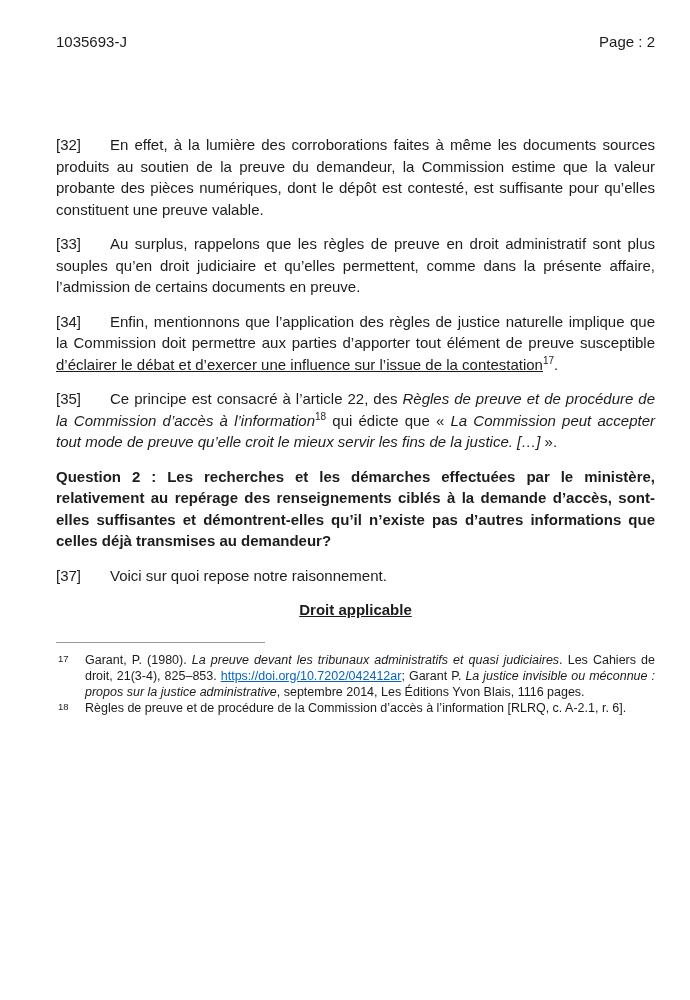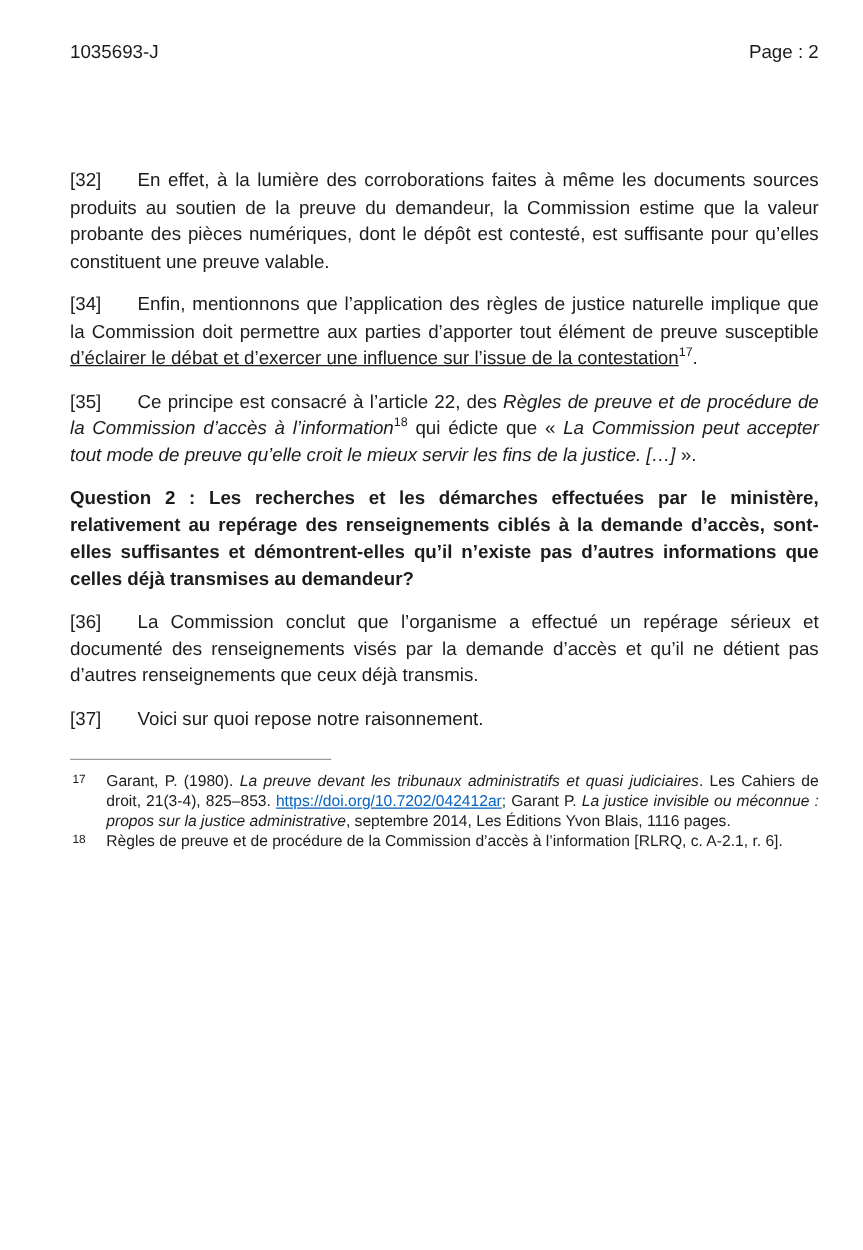--- a/index.html
+++ b/index.html
@@ -58,25 +58,26 @@
 <body>
 
 <div class="page">
   <div class="header">
     <span>1035693-J</span>
     <span>Page : 2</span>
   </div>
 
   <div class="doc-body" id="doc-body">
       <p class="block para"><span class="pnum">[32]</span><span>En effet, à la lumière des corroborations faites à même les documents sources produits au soutien de la preuve du demandeur, la Commission estime que la valeur probante des pièces numériques, dont le dépôt est contesté, est suffisante pour qu’elles constituent une preuve valable.</span></p>
+      <p class="block para"><span class="pnum">[33]</span><span>Au surplus, rappelons que les règles de preuve en droit administratif sont plus souples qu’en droit judiciaire et qu’elles permettent, comme dans la présente affaire, l’admission de certains documents en preuve.</span></p>
       <p class="block para"><span class="pnum">[34]</span><span>Enfin, mentionnons que l’application des règles de justice naturelle implique que la Commission doit permettre aux parties d’apporter tout élément de preuve susceptible </span><span class="ul">d’éclairer le débat et d’exercer une influence sur l’issue de la contestation</span><sup class="ref">17</sup><span>.</span></p>
       <p class="block para"><span class="pnum">[35]</span><span>Ce principe est consacré à l’article 22, des </span><span class="it">Règles de preuve et de procédure de la Commission d’accès à l’information</span><sup class="ref">18</sup><span> qui édicte que « </span><span class="it">La Commission peut accepter tout mode de preuve qu’elle croit le mieux servir les fins de la justice. […]</span><span> ».</span></p>
       <p class="block question"><span>Question 2 : Les recherches et les démarches effectuées par le ministère, relativement au repérage des renseignements ciblés à la demande d’accès, sont-elles suffisantes et démontrent-elles qu’il n’existe pas d’autres informations que celles déjà transmises au demandeur?</span></p>
-      <p class="block para"><span class="pnum">[36]</span><span>La Commission conclut que l’organisme a effectué un repérage sérieux et documenté des renseignements visés par la demande d’accès et qu’il ne détient pas d’autres renseignements que ceux déjà transmis.</span></p>
       <p class="block para"><span class="pnum">[37]</span><span>Voici sur quoi repose notre raisonnement.</span></p>
+      <p class="block heading"><span class="ul"><span>Droit applicable</span></span></p>
     </div>
 
   <hr class="fn-sep">
 
   <div id="footnotes">
       <div class="footnote">
         <span class="fn-num">17</span>
         <div class="fn-text"><span>Garant, P. (1980). </span><span class="it">La preuve devant les tribunaux administratifs et quasi judiciaires</span><span>. Les Cahiers de droit, 21(3-4), 825–853. </span><a class="fn-link" href="#" style="color: rgb(5, 99, 193);">https://doi.org/10.7202/042412ar</a><span>; Garant P. </span><span class="it">La justice invisible ou méconnue : propos sur la justice administrative</span><span>, septembre 2014, Les Éditions Yvon Blais, 1116 pages.</span></div>
       </div>
       <div class="footnote">

